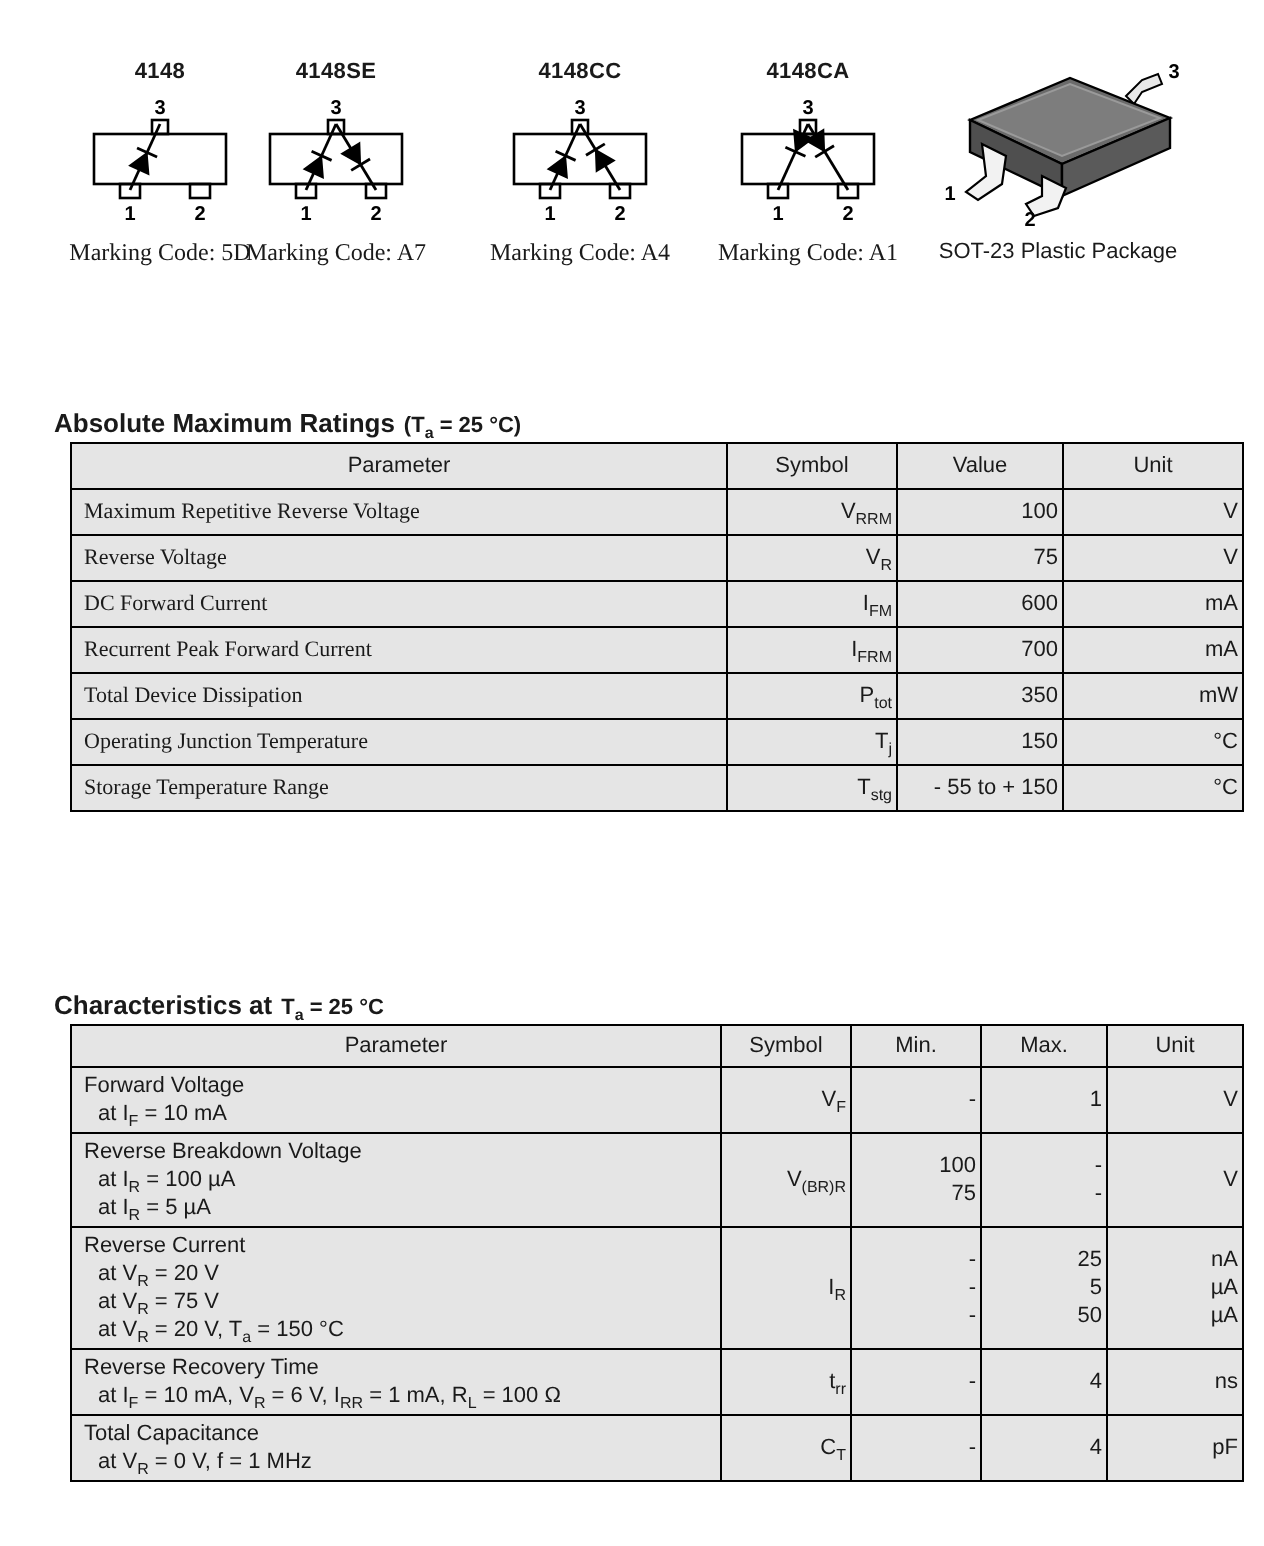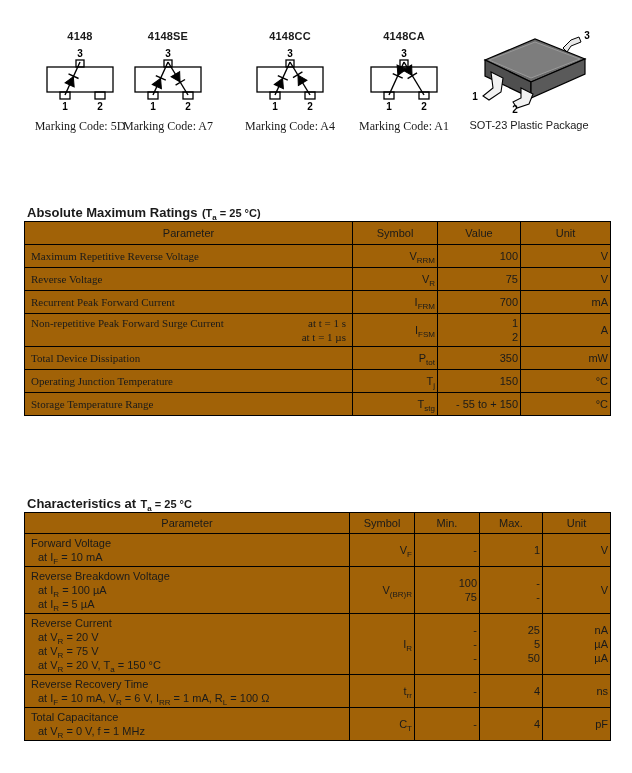--- a/index.html
+++ b/index.html
@@ -17,22 +17,22 @@
   .dline{stroke:#000;stroke-width:1.4;fill:none;}
   .dbody{fill:none;stroke:#000;stroke-width:1.3;}
   .dtri{fill:#000;stroke:#000;stroke-width:1;}
 
   
   .sect-title{position:absolute;left:27px;white-space:nowrap;}
   .t-big{font-size:13px;font-weight:bold;}
   .t-small{font-size:11px;font-weight:bold;}
 
   
-  table{border-collapse:collapse;table-layout:fixed;position:absolute;left:24px;
-        font-size:11px;line-height:14px;background:#a16207;}
+  table{border-collapse:collapse;table-layout:fixed;position:absolute;left:35px;
+        font-size:11px;line-height:14px;background:#e5e5e5;}
   table,td,th{border:1px solid #000;}
   table{border-width:1.5px;}
   th{font-weight:normal;text-align:center;padding:3px 4px;}
   td{padding:2px 6px;vertical-align:middle;}
   td.ctr{text-align:right;padding:2px 2px;}
   #amr-table td{height:18px;}
   #amr-table th{height:16px;}
   .p-flex{display:flex;justify-content:space-between;align-items:flex-start;font-family:Liberation Serif, serif;}
   .p-right{text-align:right;white-space:nowrap;}
   .ind{padding-left:7px;}
@@ -194,38 +194,38 @@
           <span class="p-right"></span>
         </div>
       </td>
       <td class="ctr">V<sub>R</sub></td>
       <td class="ctr">75</td>
       <td class="ctr">V</td>
     </tr>
       <tr>
       <td>
         <div class="p-flex">
+          <span>DC Forward Current</span>
+          <span class="p-right"></span>
+        </div>
+      </td>
+      <td class="ctr">I<sub>FM</sub></td>
+      <td class="ctr">600</td>
+      <td class="ctr">mA</td>
+    </tr>
+      <tr>
+      <td>
+        <div class="p-flex">
           <span>Recurrent Peak Forward Current</span>
           <span class="p-right"></span>
         </div>
       </td>
       <td class="ctr">I<sub>FRM</sub></td>
       <td class="ctr">700</td>
       <td class="ctr">mA</td>
-    </tr>
-      <tr>
-      <td>
-        <div class="p-flex">
-          <span>Non-repetitive Peak Forward Surge Current</span>
-          <span class="p-right"><span>at t = 1 s</span><br><span>at t = 1 µs</span></span>
-        </div>
-      </td>
-      <td class="ctr">I<sub>FSM</sub></td>
-      <td class="ctr"><span>1</span><br><span>2</span></td>
-      <td class="ctr">A</td>
     </tr>
       <tr>
       <td>
         <div class="p-flex">
           <span>Total Device Dissipation</span>
           <span class="p-right"></span>
         </div>
       </td>
       <td class="ctr">P<sub>tot</sub></td>
       <td class="ctr">350</td>

